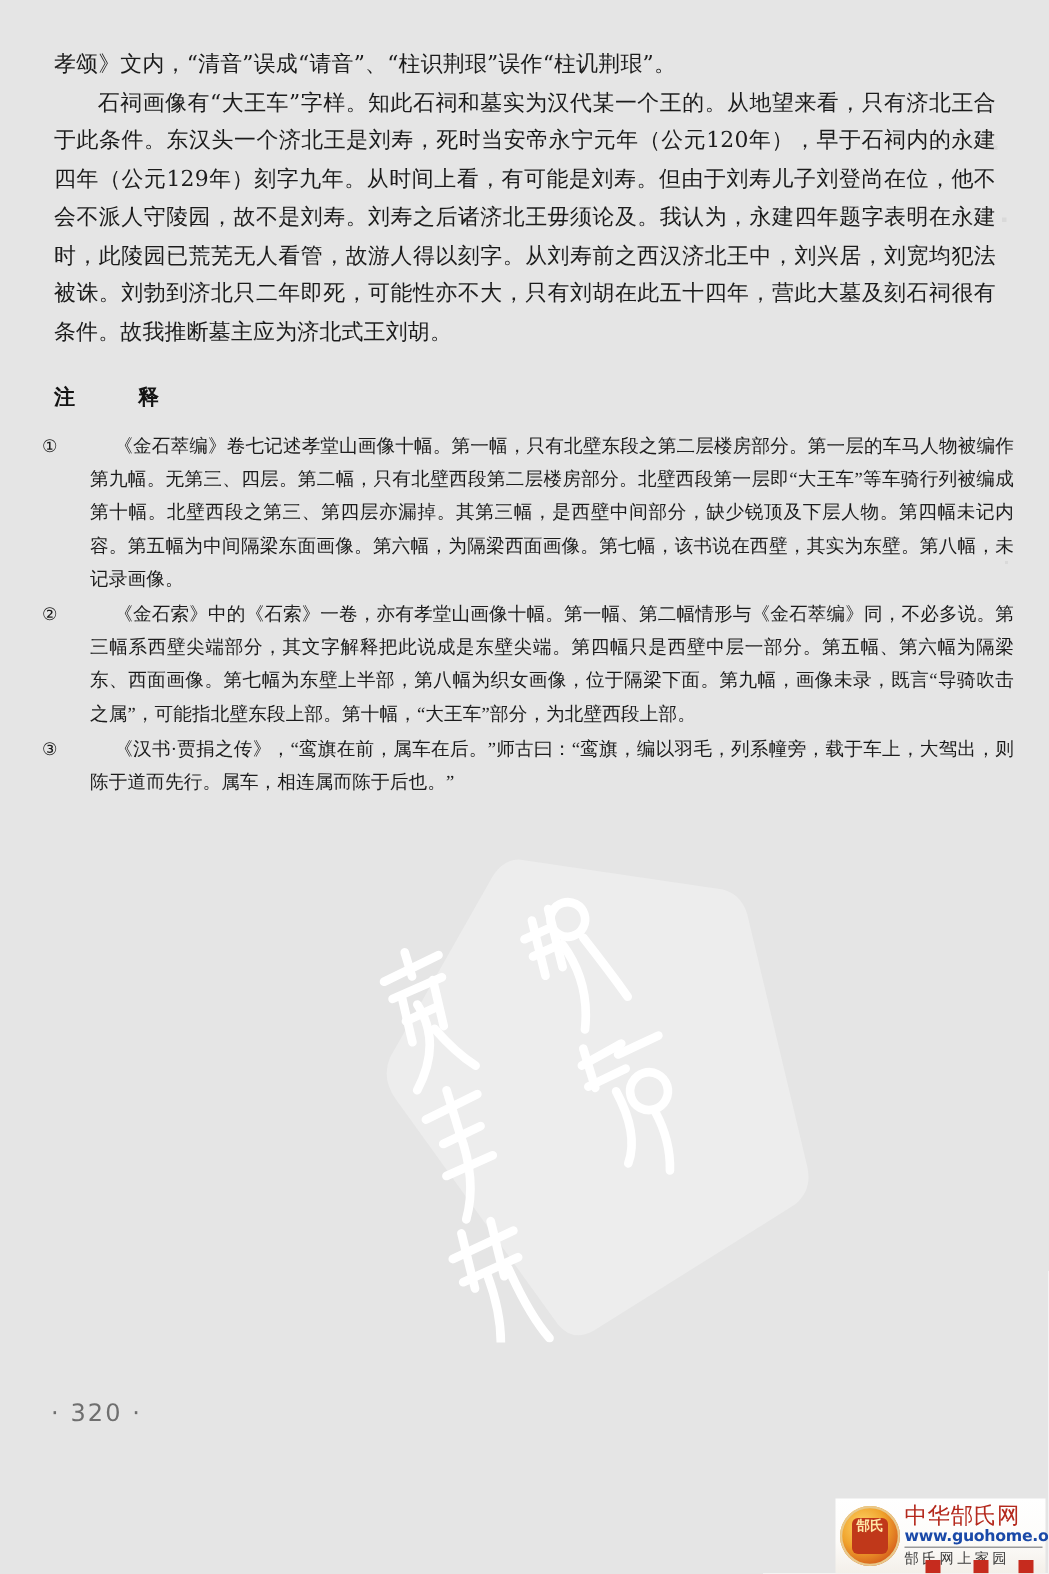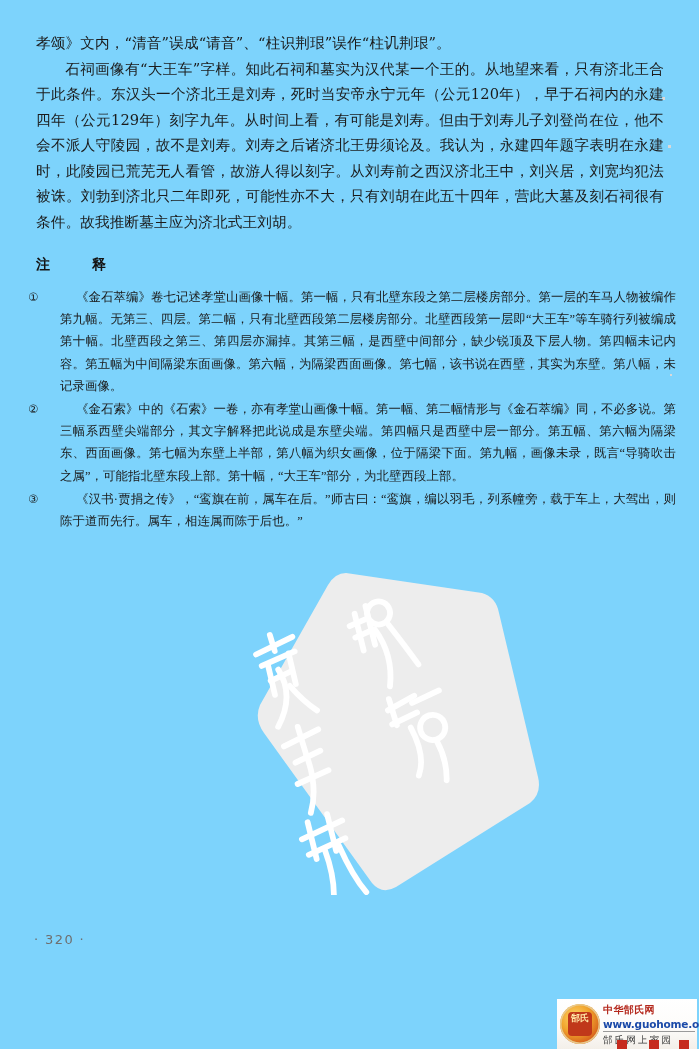--- a/index.html
+++ b/index.html
@@ -8,21 +8,21 @@
     padding: 0;
     background: #ffffff;
   }
   body {
     font-family: "DejaVu Serif", "Liberation Serif", serif;
   }
   #page {
     position: relative;
     width: 699px;
     height: 1049px;
-    background: #7dd3fc;
+    background: #e5e5e5;
     overflow: hidden;
   }
 
   
   #watermark {
     position: absolute;
     left: 250px;
     top: 565px;
     width: 300px;
     height: 330px;
@@ -109,21 +109,21 @@
     text-indent: 1.3em;
     letter-spacing: 0.1px;
     font-family: Liberation Serif, serif;
   }
 
   
   .page-number {
     position: absolute;
     left: 34px;
     top: 932px;
-    font-size: 13px;
+    font-size: 16px;
     color: #6f6f6f;
     letter-spacing: 1.4px;
     font-family: "DejaVu Sans", "Liberation Sans", sans-serif;
     z-index: 3;
   }
 
   
   #site-logo {
     position: absolute;
     right: 2px;
@@ -162,22 +162,22 @@
     font-family: "DejaVu Serif", "Liberation Serif", serif;
     overflow: hidden;
   }
   .logo-text-wrap {
     position: absolute;
     left: 46px;
     top: 3px;
     width: 92px;
   }
   .logo-title {
-    font-size: 10px;
-    font-weight: 700;
+    font-size: 15px;
+    font-weight: 400;
     color: #b4281c;
     letter-spacing: 0.4px;
     line-height: 16px;
     font-family: "DejaVu Serif", "Liberation Serif", serif;
     white-space: nowrap;
   }
   .logo-url {
     font-size: 10.5px;
     font-weight: 700;
     color: #1a49a8;

